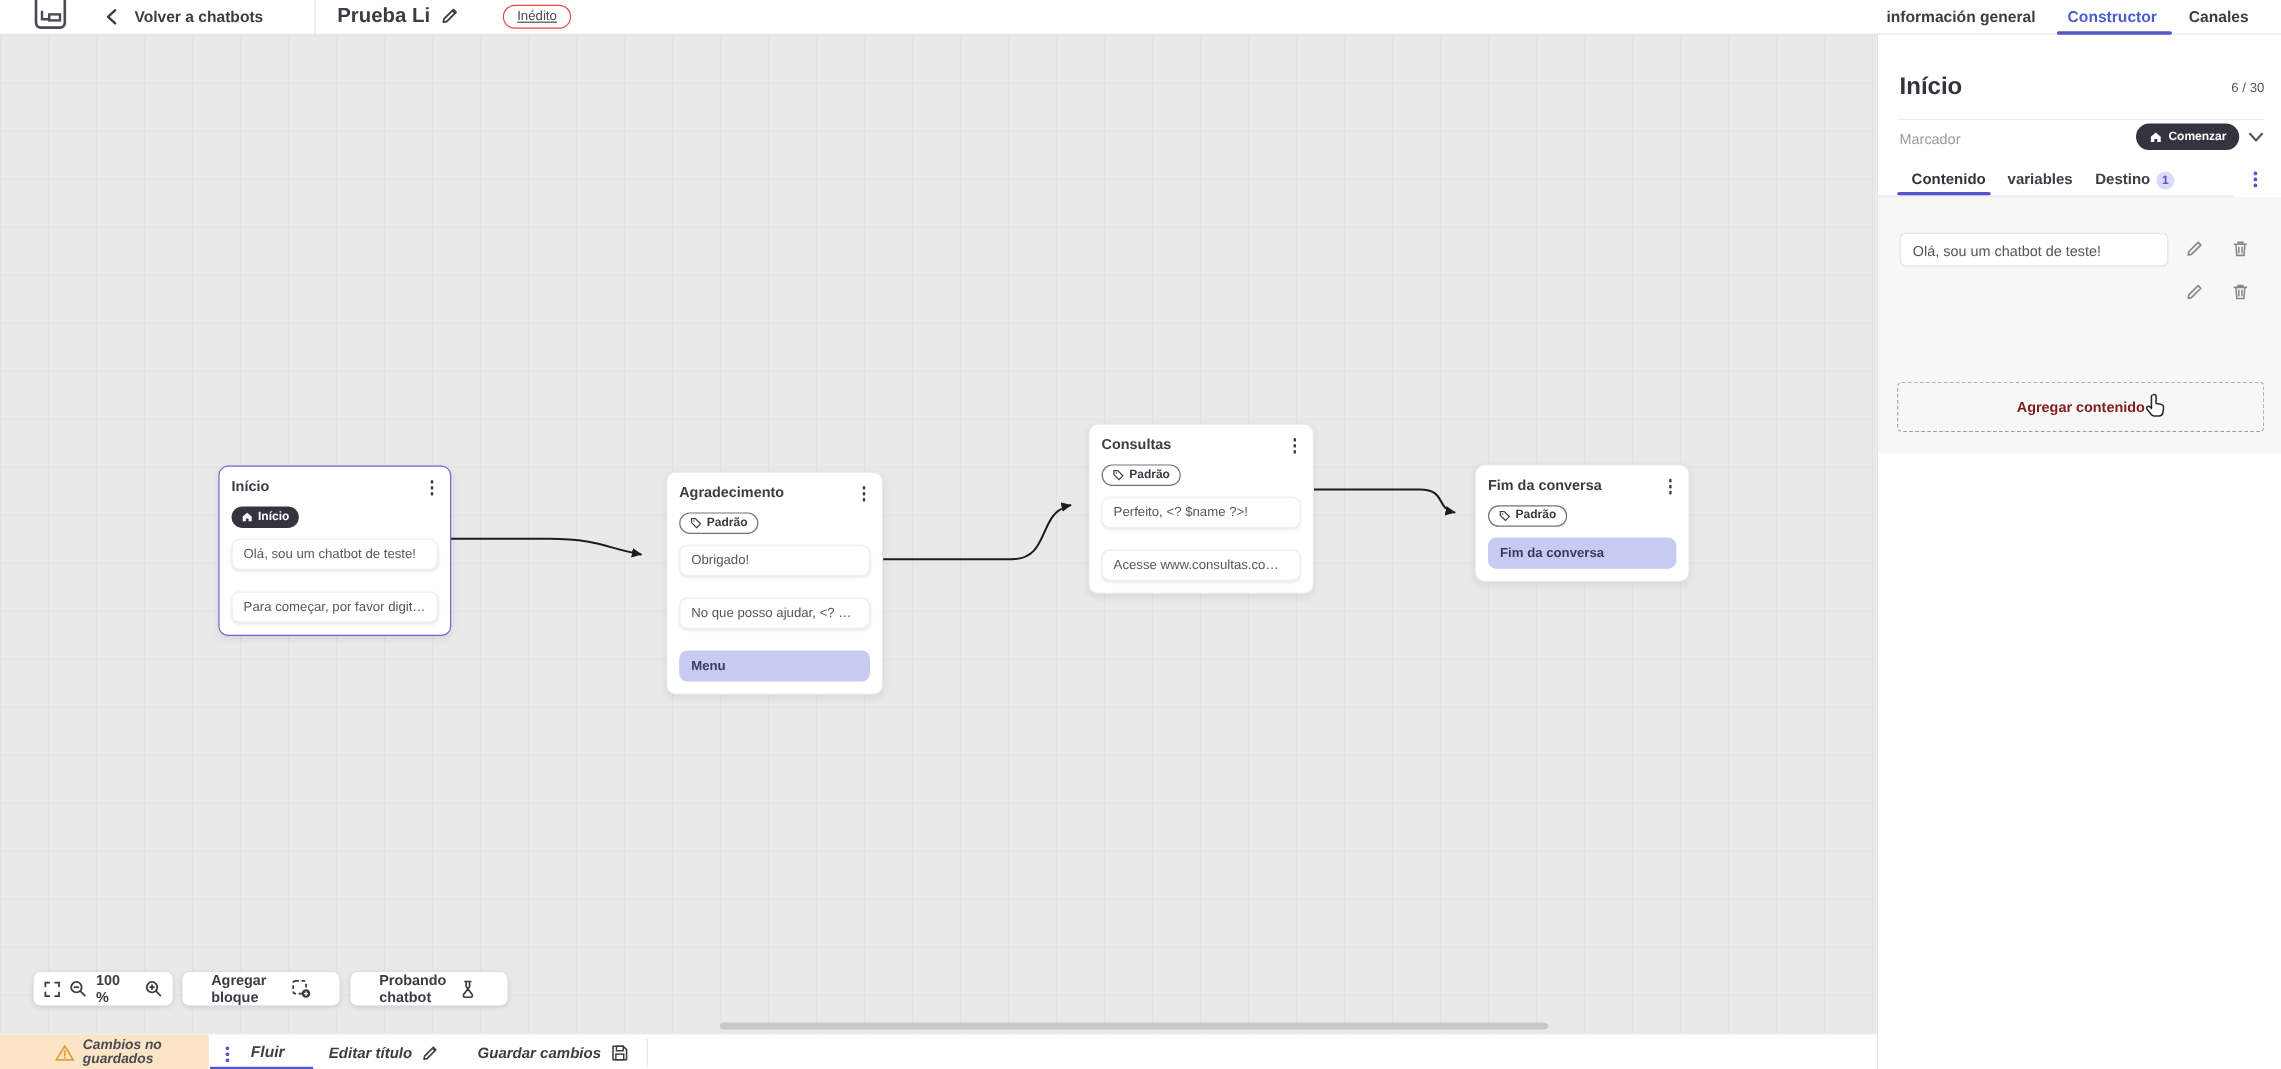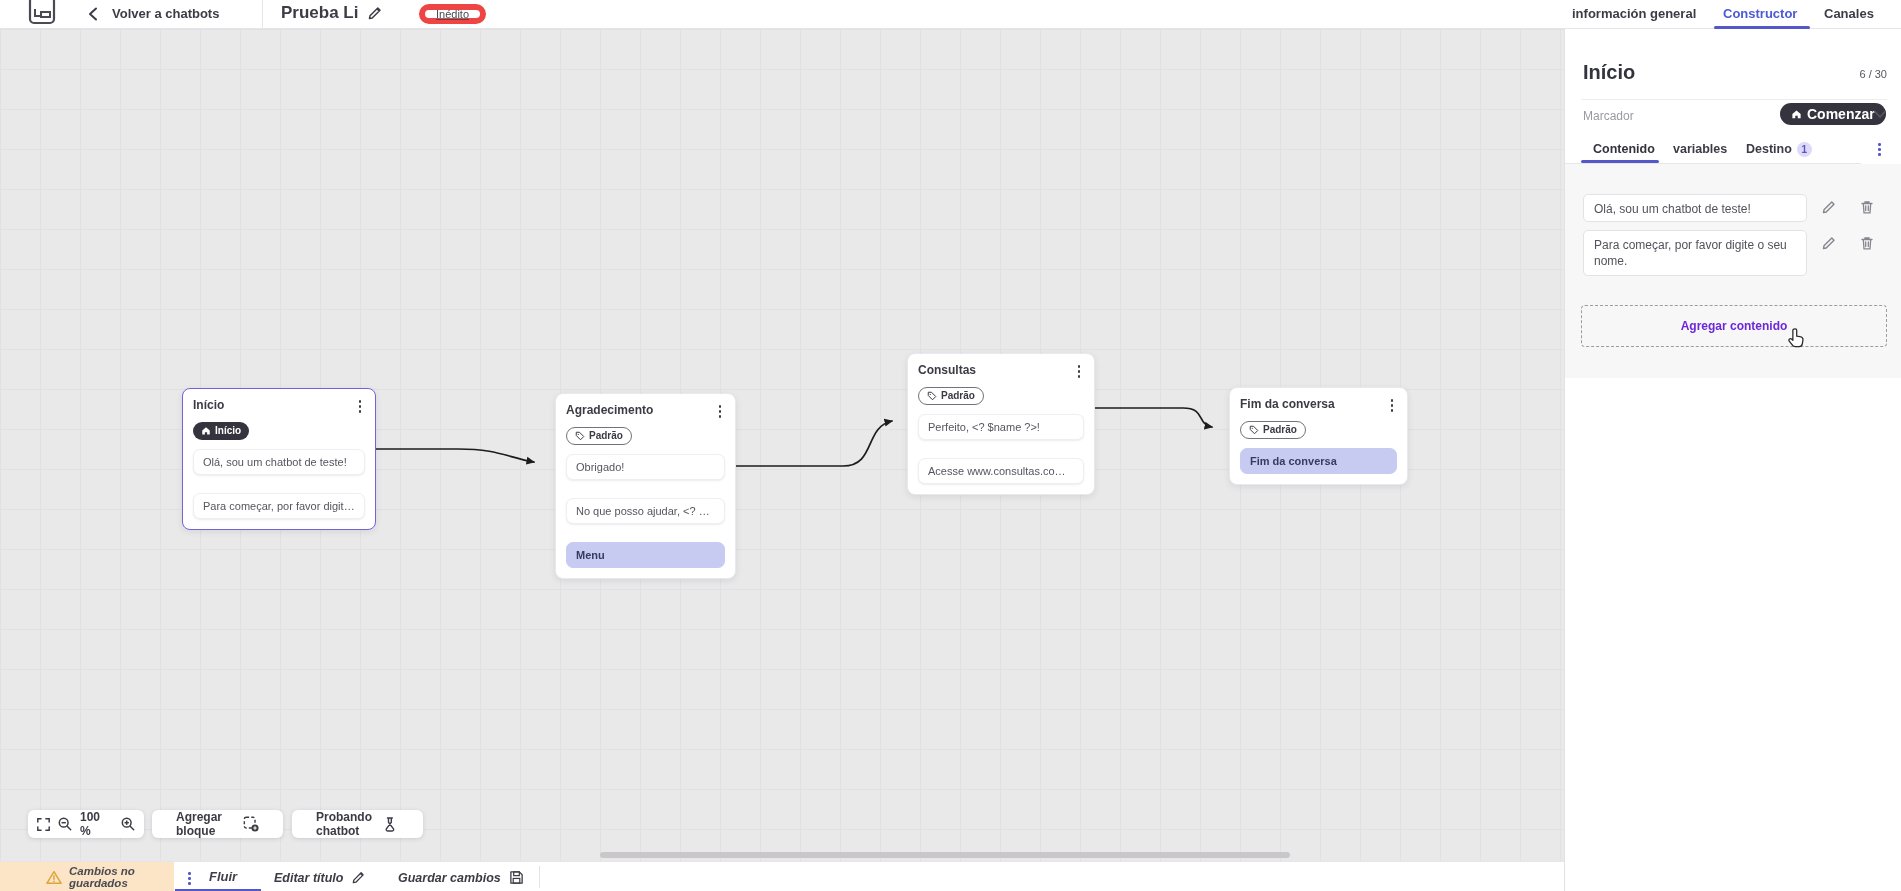--- a/index.html
+++ b/index.html
@@ -13,21 +13,21 @@
   .app{position:relative;width:1901px;height:891px;overflow:hidden;}
 
   
   .header{position:absolute;left:0;top:0;width:1901px;height:29px;background:#fff;border-bottom:1px solid #e5e4e6;z-index:30;}
   .logo{position:absolute;left:28px;top:1px;width:30px;height:26px;}
   .back{position:absolute;left:86px;top:6px;width:16px;height:16px;cursor:pointer;}
   .back-label{position:absolute;left:112px;top:6px;font-size:13px;font-weight:700;color:#3c3c46;}
   .hdr-div{position:absolute;left:262px;top:0;width:1px;height:29px;background:#e6e5e7;}
   .doc-title{position:absolute;left:281px;top:3px;font-size:17px;font-weight:600;color:#3c3c46;}
   .pencil-hdr{position:absolute;left:367px;top:5px;width:16px;height:16px;}
-  .draft-pill{position:absolute;left:419px;top:4px;height:20px;padding:0 11px;border:6px solid #ef4444;border-radius:11px;font-size:11px;color:#4a4a54;display:flex;align-items:center;text-decoration:underline;}
+  .draft-pill{position:absolute;left:419px;top:4px;height:20px;padding:0 11px;border:1px solid #ef4444;border-radius:11px;font-size:11px;color:#4a4a54;display:flex;align-items:center;text-decoration:underline;}
   .top-tab{position:absolute;top:6px;font-size:13px;font-weight:700;color:#3c3c46;cursor:pointer;}
   .top-tab.active{color:var(--accent);}
   .top-tab-line{position:absolute;left:1714px;top:26px;width:96px;height:3px;background:var(--accent-line);border-radius:2px;}
 
   
   .canvas{position:absolute;left:0;top:29px;width:1564px;height:832px;background-color:var(--canvas);
     background-image:linear-gradient(var(--grid) 1px,transparent 1px),linear-gradient(90deg,var(--grid) 1px,transparent 1px);
     background-size:40px 40px;overflow:hidden;}
   .edges{position:absolute;left:0;top:0;width:1564px;height:832px;pointer-events:none;}
 
@@ -54,33 +54,33 @@
 
   
   .panel{position:absolute;left:1564px;top:0;width:337px;height:891px;background:#fff;border-left:1px solid #e2e1e4;z-index:20;}
   .panel-hd{position:absolute;left:0;top:30px;width:337px;height:24px;border-bottom:1px solid #ededef;background:#fff;}
   .panel-hd-label{position:absolute;left:18px;top:5px;font-size:11px;color:#3f3f49;}
   .close-x{position:absolute;left:286px;top:4px;width:15px;height:15px;cursor:pointer;}
   .block-name{position:absolute;left:18px;top:61px;font-size:20px;font-weight:600;color:#33333d;}
   .counter{position:absolute;right:14px;top:68px;font-size:11px;color:#55555e;}
   .panel-div{position:absolute;left:16px;top:99px;width:306px;height:1px;background:#ededef;}
   .marker-label{position:absolute;left:18px;top:109px;font-size:12px;color:var(--muted);}
-  .marker-pill{position:absolute;left:215px;top:103px;height:22px;padding:0 11px;border-radius:12px;background:var(--dark-pill);color:#fff;font-size:14px;font-weight:700;display:flex;align-items:center;gap:5px;cursor:pointer;}
+  .marker-pill{position:absolute;left:215px;top:103px;height:22px;padding:0 11px;border-radius:12px;background:var(--dark-pill);color:#fff;font-size:10px;font-weight:700;display:flex;align-items:center;gap:5px;cursor:pointer;}
   .marker-caret{position:absolute;left:309px;top:110px;width:12px;height:9px;cursor:pointer;}
 
   .ptab{position:absolute;top:142px;font-size:12.5px;font-weight:700;color:#3c3c46;cursor:pointer;}
   .ptab .badge{display:inline-block;min-width:15px;height:15px;margin-left:5px;border-radius:8px;background:#dcdaf8;color:#5a54c2;font-size:10px;font-weight:700;text-align:center;line-height:15px;}
   .ptab-line{position:absolute;left:16px;top:160px;width:78px;height:3px;background:var(--accent-line);border-radius:2px;}
   .ptab-border{position:absolute;left:0;top:163px;width:296px;height:1px;background:#e6e5e8;}
   .panel-kebab{position:absolute;left:309px;top:141px;}
 
   .content-sec{position:absolute;left:0;top:164px;width:337px;height:214px;background:#f7f7f8;}
   .msg-box{position:absolute;left:18px;width:224px;background:#fff;border:1px solid #e3e3e6;border-radius:5px;padding:6px 10px;font-size:12px;color:#52525c;line-height:16px;}
   .row-ic{position:absolute;width:16px;height:16px;cursor:pointer;}
-  .add-content{position:absolute;left:16px;top:305px;width:306px;height:42px;border:1px dashed #9b9ba3;border-radius:4px;display:flex;align-items:center;justify-content:center;font-size:12px;font-weight:700;color:#6d28d9;cursor:pointer;background:transparent;}
+  .add-content{position:absolute;left:16px;top:318px;width:306px;height:42px;border:1px dashed #9b9ba3;border-radius:4px;display:flex;align-items:center;justify-content:center;font-size:12px;font-weight:700;color:#7f1d1d;cursor:pointer;background:transparent;}
   .cursor{position:absolute;left:222px;top:326px;width:22px;height:24px;z-index:40;}
 
   
   .footer{position:absolute;left:0;top:861px;width:1564px;height:30px;background:#fff;border-top:1px solid #e6e5e8;z-index:25;font-style:italic;}
   .warn-seg{position:absolute;left:0;top:0;width:174px;height:30px;background:var(--warn-bg);display:flex;align-items:center;gap:7px;padding-left:46px;font-size:11.5px;font-weight:600;color:#4a4a52;}
   .foot-kebab{position:absolute;left:184px;top:8px;}
   .flow-tab{position:absolute;left:209px;top:7px;font-size:13px;font-weight:700;color:#3f3f4a;cursor:pointer;}
   .flow-line{position:absolute;left:175px;top:27px;width:86px;height:3px;background:var(--accent-line);}
   .foot-item{position:absolute;top:8px;font-size:12.5px;font-weight:600;color:#3c3c46;display:flex;align-items:center;gap:8px;cursor:pointer;}
   .foot-div{position:absolute;left:539px;top:4px;width:1px;height:22px;background:#e4e3e6;}
@@ -283,21 +283,20 @@
     <div class="content-sec"></div>
 
     <div class="msg-box" style="top:194px;height:28px">Olá, sou um chatbot de teste!</div>
     <svg class="row-ic" style="left:256px;top:199px" viewBox="0 0 16 16">
       <path d="M2.5 13.5 L3 10.8 L10.8 3 L13 5.2 L5.2 13 Z" fill="none" stroke="#86868e" stroke-width="1.4" stroke-linejoin="round"></path>
     </svg>
     <svg class="row-ic" style="left:294px;top:199px" viewBox="0 0 16 16">
       <path d="M3 4.5 H13 M6 4.5 V3 H10 V4.5 M4.3 4.5 L5 13.8 H11 L11.7 4.5 M6.7 7 V11.5 M9.3 7 V11.5" fill="none" stroke="#86868e" stroke-width="1.3" stroke-linecap="round"></path>
     </svg>
 
-    <div class="msg-box" style="top:230px;height:46px">Para começar, por favor digite o seu nome.</div>
     <svg class="row-ic" style="left:256px;top:235px" viewBox="0 0 16 16">
       <path d="M2.5 13.5 L3 10.8 L10.8 3 L13 5.2 L5.2 13 Z" fill="none" stroke="#86868e" stroke-width="1.4" stroke-linejoin="round"></path>
     </svg>
     <svg class="row-ic" style="left:294px;top:235px" viewBox="0 0 16 16">
       <path d="M3 4.5 H13 M6 4.5 V3 H10 V4.5 M4.3 4.5 L5 13.8 H11 L11.7 4.5 M6.7 7 V11.5 M9.3 7 V11.5" fill="none" stroke="#86868e" stroke-width="1.3" stroke-linecap="round"></path>
     </svg>
 
     <button class="add-content">Agregar contenido</button>
 
     <svg class="cursor" viewBox="0 0 24 26">

